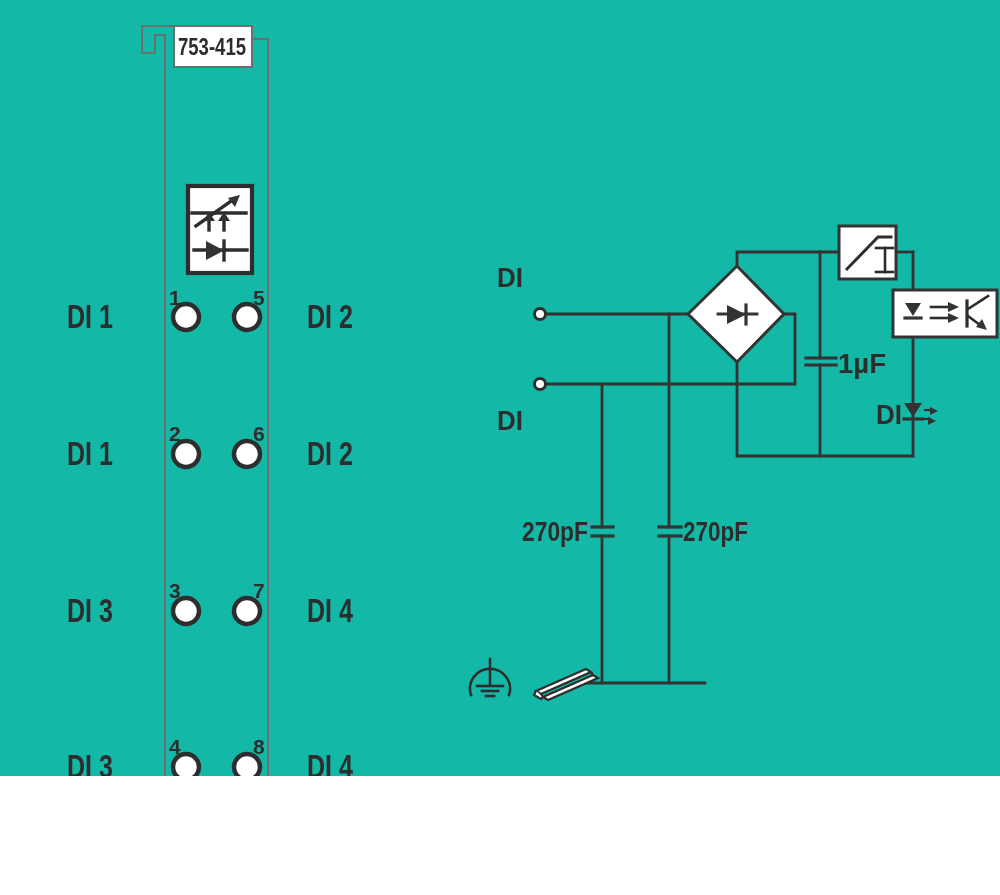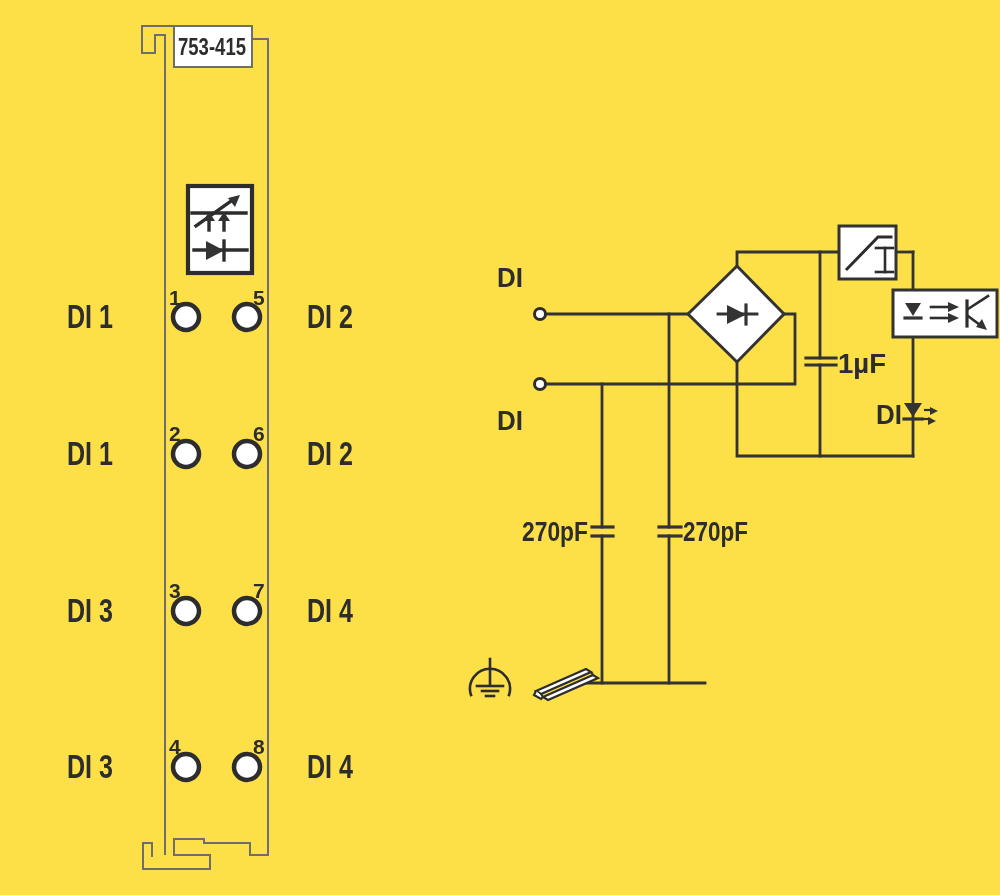--- a/index.html
+++ b/index.html
@@ -1,16 +1,16 @@
 <!DOCTYPE html>
 <html><head>
 <meta charset="utf-8">
 <style>
   html,body{margin:0;padding:0;background:#ffffff;}
-  .stage{position:relative;width:1000px;height:895px;background:#fde047;overflow:hidden;}
+  .stage{position:relative;width:1000px;height:776px;background:#14b8a6;overflow:hidden;}
   svg{display:block;}
   text{font-family:"Liberation Sans",sans-serif;font-weight:700;fill:#2d2d2d;}
   .t34{font-size:34px;}
   .t28{font-size:28px;}
   .t27{font-size:27px;}
   .t23{font-size:23px;}
   .t21{font-size:21px;}
   .mod{stroke:#6e6e6e;stroke-width:2;fill:none;stroke-linejoin:miter;}
   .modbox{stroke:#6e6e6e;stroke-width:2;fill:#ffffff;}
   .ico{stroke:#2d2d2d;stroke-width:3.4;fill:none;stroke-linecap:square;}

